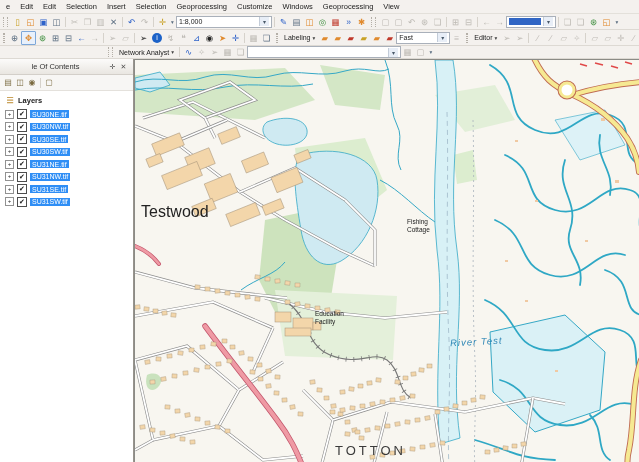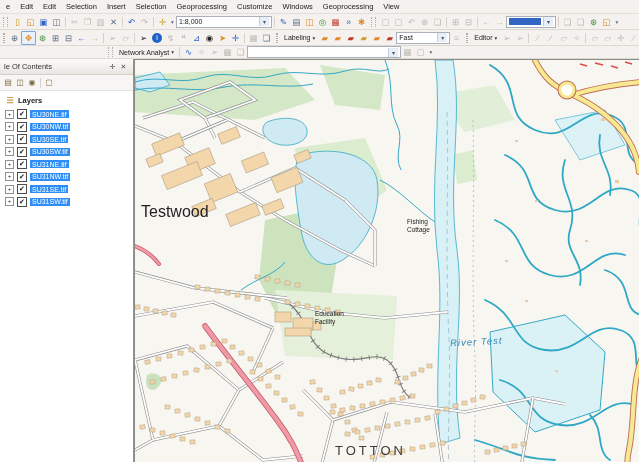--- a/index.html
+++ b/index.html
@@ -31,21 +31,21 @@
   .combo .selblock{background:#3166c5;height:7px;flex:1;}
   .dd{display:flex;align-items:center;font-size:7px;color:#222;padding:0 3px;white-space:nowrap;}
   .dd .caret{font-size:5.5px;margin-left:2px;color:#444;}
 
   
   .main{flex:1;display:flex;min-height:0;}
 
   
   .toc{width:133px;flex:0 0 133px;display:flex;flex-direction:column;background:#fff;border-right:1px solid #98948d;}
   .toc-header{height:15px;display:flex;align-items:center;font-size:7.5px;color:#333;background:linear-gradient(#fcfbfa,#e9e6e1);border-bottom:1px solid #d3cfc9;padding:0 4px;}
-  .toc-header .title{flex:1;}
+  .toc-header .title{flex:1;text-align:center;}
   .toc-hbtn{width:11px;height:11px;display:flex;align-items:center;justify-content:center;font-size:7px;color:#555;}
   .toc-tools{height:15px;display:flex;align-items:center;background:#f7f6f4;border-bottom:1px solid #e4e1dc;padding-left:2px;}
   .toc-tools .ico{width:12px;font-size:8px;color:#7a6a3f;}
   .toc-tree{flex:1;background:#fff;padding:2px 0 0 3px;font-size:7.5px;color:#222;overflow:hidden;}
   .tree-root{display:flex;align-items:center;gap:3px;font-weight:bold;padding:1px 0 2px 2px;}
   .tree-root .ico{width:10px;color:#caa25a;font-size:8px;}
   .layer-row{display:flex;align-items:center;height:12.5px;gap:3px;padding-left:2px;}
   .expander{width:7px;height:7px;border:1px solid #919191;background:#fff;font-size:6px;line-height:6px;text-align:center;color:#333;flex:0 0 auto;}
   .checkbox{width:8px;height:8px;border:1px solid #4d4d4d;background:#fff;font-size:7px;line-height:7px;text-align:center;color:#222;flex:0 0 auto;}
   .layer-name{background:#2f8ef5;color:#fff;font-size:7px;padding:0.5px 2px;white-space:nowrap;}

